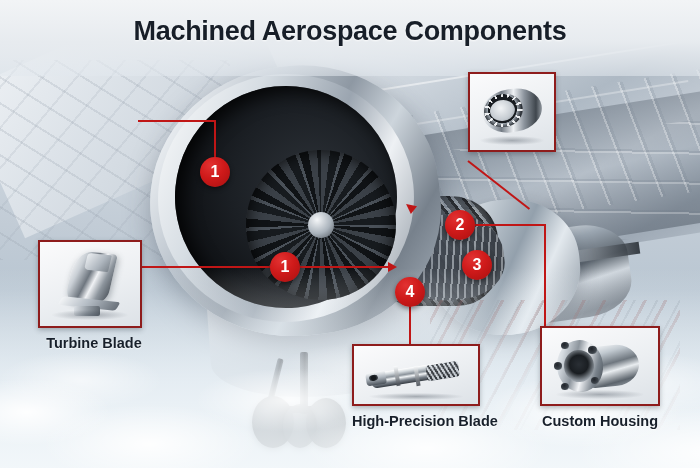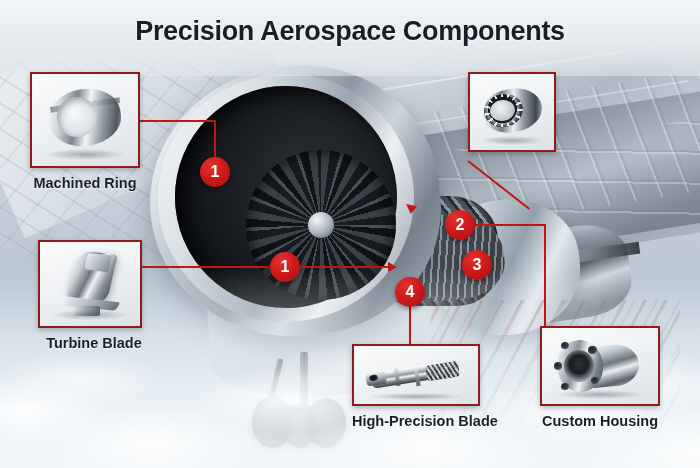--- a/index.html
+++ b/index.html
@@ -421,49 +421,40 @@
       <div class="inlet"></div>
       <div class="fan"></div>
       <div class="spinner"></div>
     </div>
 
     <div class="tail-struct"></div>
     <div class="clouds"></div>
     <div class="headerwash"></div>
   </div>
 
-  <div class="title">Precision Aerospace Components</div>
+  <div class="title">Machined Aerospace Components</div>
 
   <div>
 
     <div class="conn conn-h" style="left:138px;top:120px;width:78px;"></div>
     <div class="conn conn-v" style="left:214px;top:120px;height:40px;"></div>
 
     <div class="conn conn-h" style="left:122px;top:266px;width:164px;"></div>
     <div class="conn conn-h" style="left:300px;top:266px;width:88px;"></div>
     <div class="arrowhead" style="left:388px;top:262px;"></div>
 
     <div class="conn-diag" style="left:468px;top:160px;width:78px;transform:rotate(38deg);"></div>
     <div class="arrowhead-diag" style="left:405px;top:202px;transform:rotate(218deg);"></div>
 
     <div class="conn conn-h" style="left:474px;top:224px;width:72px;"></div>
     <div class="conn conn-v" style="left:544px;top:224px;height:102px;"></div>
 
     <div class="conn conn-v" style="left:409px;top:300px;height:46px;"></div>
   </div>
 
-  <div class="callout" style="left:30px;top:72px;width:110px;">
-    <div class="thumb" style="width:110px;height:96px;">
-      <div class="ring-outer"></div>
-      <div class="ring-groove"></div>
-      <div class="ring-inner"></div>
-      <div class="shadowblob"></div>
-    </div>
-    <div class="cap">Machined Ring</div>
-  </div>
 
   <div class="callout" style="left:38px;top:240px;width:112px;">
     <div class="thumb" style="width:104px;height:88px;">
       <div class="blade-aero"></div>
       <div class="blade-tip"></div>
       <div class="blade-plat"></div>
       <div class="blade-root"></div>
       <div class="shadowblob"></div>
     </div>
     <div class="cap">Turbine Blade</div>

